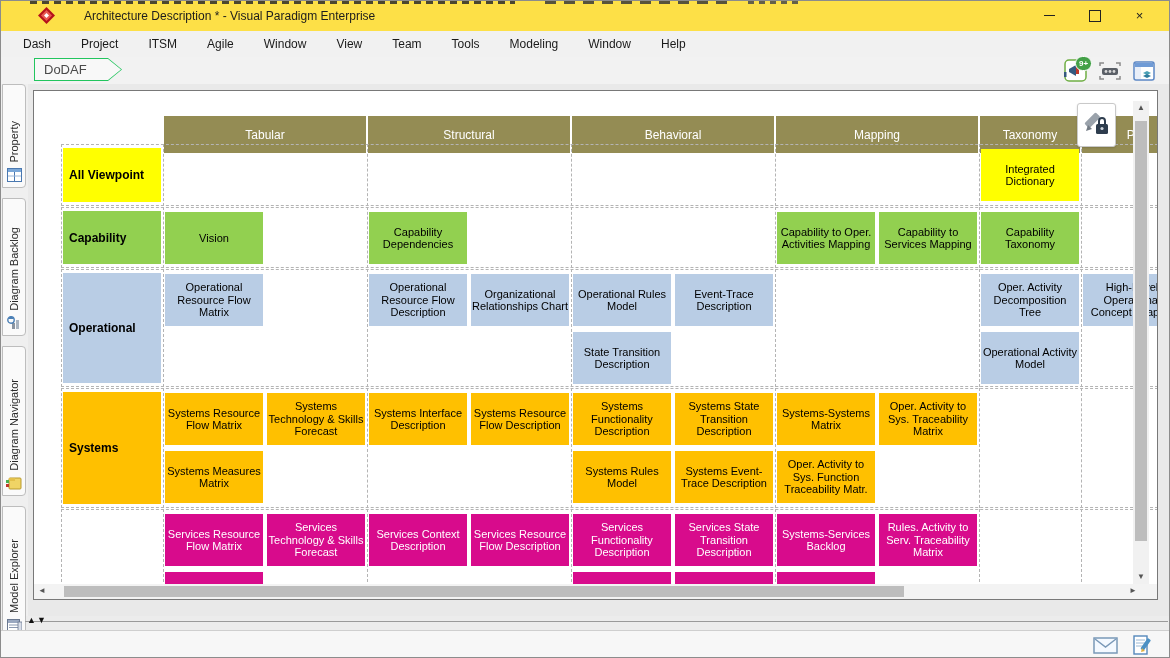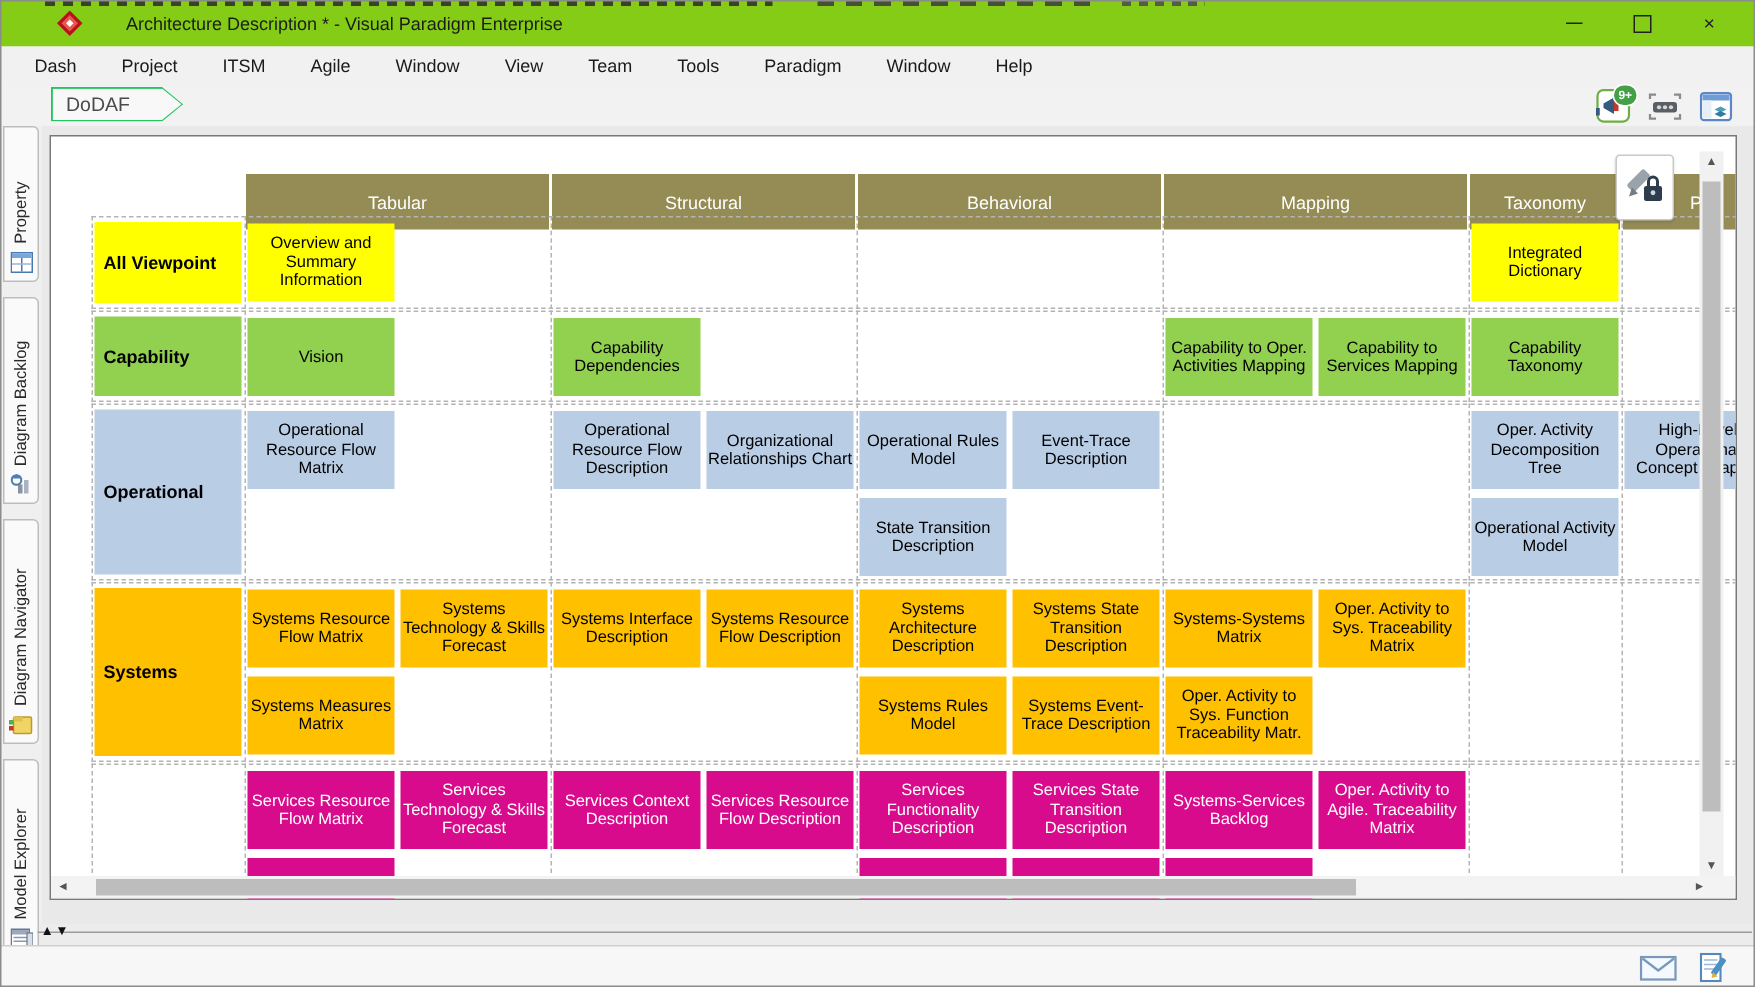--- a/index.html
+++ b/index.html
@@ -1,20 +1,20 @@
 <!DOCTYPE html>
 <html><head>
 <meta charset="utf-8">
 <style>
   html,body{margin:0;padding:0;}
   body{width:1170px;height:658px;position:relative;overflow:hidden;
        font-family:"Liberation Sans",sans-serif;background:#ececec;}
   .frame{position:absolute;inset:0;border:1px solid #8c8c8c;pointer-events:none;z-index:99;}
   
-  .titlebar{position:absolute;left:0;top:0;width:1170px;height:31px;background:#84cc16;}
+  .titlebar{position:absolute;left:0;top:0;width:1170px;height:31px;background:#fde047;}
   .art{position:absolute;top:0;height:4px;opacity:.85;}
   .art1{left:30px;width:485px;background:repeating-linear-gradient(90deg,#2b2b2b 0 7px,transparent 7px 12px);}
   .art2{left:545px;width:185px;background:repeating-linear-gradient(90deg,#3a3a3a 0 11px,transparent 11px 19px);}
   .art3{left:748px;width:55px;background:repeating-linear-gradient(90deg,#4a4a4a 0 6px,transparent 6px 11px);}
   .vplogo{position:absolute;left:38px;top:7px;}
   .title-text{position:absolute;left:84px;top:9px;font-size:12px;color:#1c1c1c;}
   .winbtns{position:absolute;right:8px;top:0;height:31px;display:flex;}
   .winbtn{width:45px;height:31px;display:flex;align-items:center;justify-content:center;color:#222;}
   .glyph-min{display:block;width:11px;height:0;border-top:1px solid #222;}
   .glyph-max{display:block;width:10px;height:10px;border:1px solid #222;}
@@ -107,21 +107,21 @@
 
 <div class="menubar">
   <span class="menu-item">Dash</span>
   <span class="menu-item">Project</span>
   <span class="menu-item">ITSM</span>
   <span class="menu-item">Agile</span>
   <span class="menu-item">Window</span>
   <span class="menu-item">View</span>
   <span class="menu-item">Team</span>
   <span class="menu-item">Tools</span>
-  <span class="menu-item">Paradigm</span>
+  <span class="menu-item">Modeling</span>
   <span class="menu-item">Window</span>
   <span class="menu-item">Help</span>
 </div>
 
 <div class="toolbar">
   <div class="crumb">
     <div class="crumb-in">
         <span>DoDAF</span>
       </div>
   </div>
@@ -210,21 +210,20 @@
 
     <div class="band band-av" style="top:28px;height:60px">
       <i class="vl" style="left:0"></i>
         <i class="vl" style="left:102px"></i>
         <i class="vl" style="left:306px"></i>
         <i class="vl" style="left:510px"></i>
         <i class="vl" style="left:714px"></i>
         <i class="vl" style="left:918px"></i>
         <i class="vl" style="left:1020px"></i>
       <div class="rowlabel">All Viewpoint</div>
-      <div class="cell" style="left:104px;top:4px">Overview and Summary Information</div>
       <div class="cell" style="left:920px;top:4px">Integrated Dictionary</div>
     </div>
 
     <div class="band band-cap" style="top:91px;height:59px">
       <i class="vl" style="left:0"></i>
         <i class="vl" style="left:102px"></i>
         <i class="vl" style="left:306px"></i>
         <i class="vl" style="left:510px"></i>
         <i class="vl" style="left:714px"></i>
         <i class="vl" style="left:918px"></i>
@@ -263,21 +262,21 @@
         <i class="vl" style="left:306px"></i>
         <i class="vl" style="left:510px"></i>
         <i class="vl" style="left:714px"></i>
         <i class="vl" style="left:918px"></i>
         <i class="vl" style="left:1020px"></i>
       <div class="rowlabel">Systems</div>
       <div class="cell" style="left:104px;top:4px">Systems Resource Flow Matrix</div>
       <div class="cell" style="left:206px;top:4px">Systems Technology &amp; Skills Forecast</div>
       <div class="cell" style="left:308px;top:4px">Systems Interface Description</div>
       <div class="cell" style="left:410px;top:4px">Systems Resource Flow Description</div>
-      <div class="cell" style="left:512px;top:4px">Systems Architecture Description</div>
+      <div class="cell" style="left:512px;top:4px">Systems Functionality Description</div>
       <div class="cell" style="left:614px;top:4px">Systems State Transition Description</div>
       <div class="cell" style="left:716px;top:4px">Systems-Systems Matrix</div>
       <div class="cell" style="left:818px;top:4px">Oper. Activity to Sys. Traceability Matrix</div>
       <div class="cell" style="left:104px;top:62px">Systems Measures Matrix</div>
       <div class="cell" style="left:512px;top:62px">Systems Rules Model</div>
       <div class="cell" style="left:614px;top:62px">Systems Event-Trace Description</div>
       <div class="cell" style="left:716px;top:62px">Oper. Activity to Sys. Function Traceability Matr.</div>
     </div>
 
     <div class="band band-svc" style="top:393px;height:116px">
@@ -288,21 +287,21 @@
         <i class="vl" style="left:714px"></i>
         <i class="vl" style="left:918px"></i>
         <i class="vl" style="left:1020px"></i>
       <div class="cell" style="left:104px;top:4px">Services Resource Flow Matrix</div>
       <div class="cell" style="left:206px;top:4px">Services Technology &amp; Skills Forecast</div>
       <div class="cell" style="left:308px;top:4px">Services Context Description</div>
       <div class="cell" style="left:410px;top:4px">Services Resource Flow Description</div>
       <div class="cell" style="left:512px;top:4px">Services Functionality Description</div>
       <div class="cell" style="left:614px;top:4px">Services State Transition Description</div>
       <div class="cell" style="left:716px;top:4px">Systems-Services Backlog</div>
-      <div class="cell" style="left:818px;top:4px">Oper. Activity to Agile. Traceability Matrix</div>
+      <div class="cell" style="left:818px;top:4px">Rules. Activity to Serv. Traceability Matrix</div>
       <div class="cell" style="left:104px;top:62px">Services Measures Matrix</div>
       <div class="cell" style="left:512px;top:62px">Services Rules Model</div>
       <div class="cell" style="left:614px;top:62px">Services Event-Trace Description</div>
       <div class="cell" style="left:716px;top:62px">Services-Services Matrix</div>
     </div>
   </div>
 
   <div class="lockbtn">
     <svg width="28" height="30" viewBox="0 0 28 30">
       <rect x="6" y="2" width="7" height="16" rx="1.5" transform="rotate(45 9 10)" fill="#9aa2ab"></rect>

